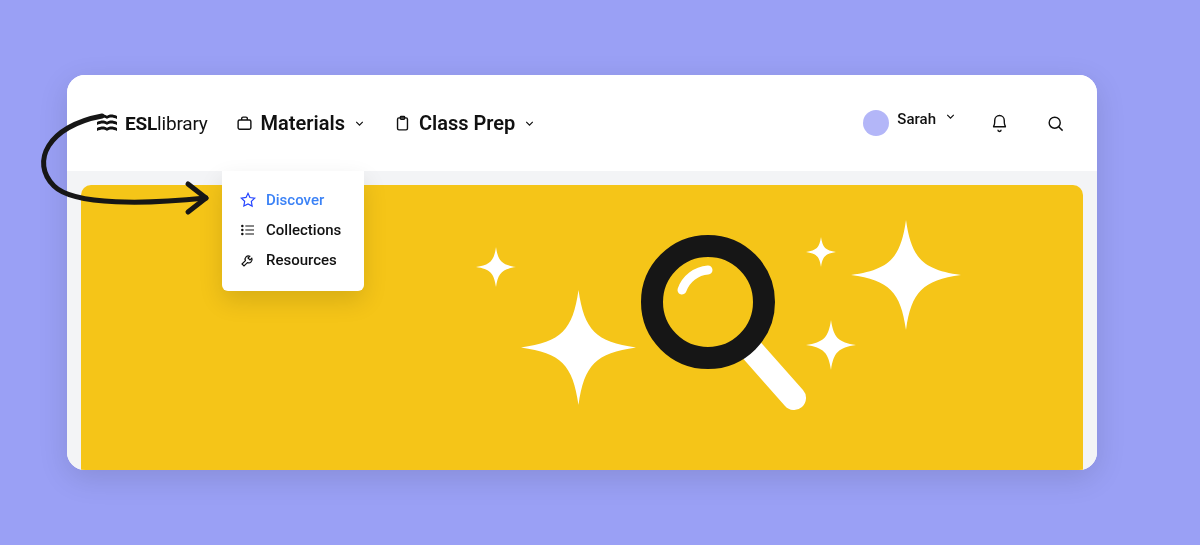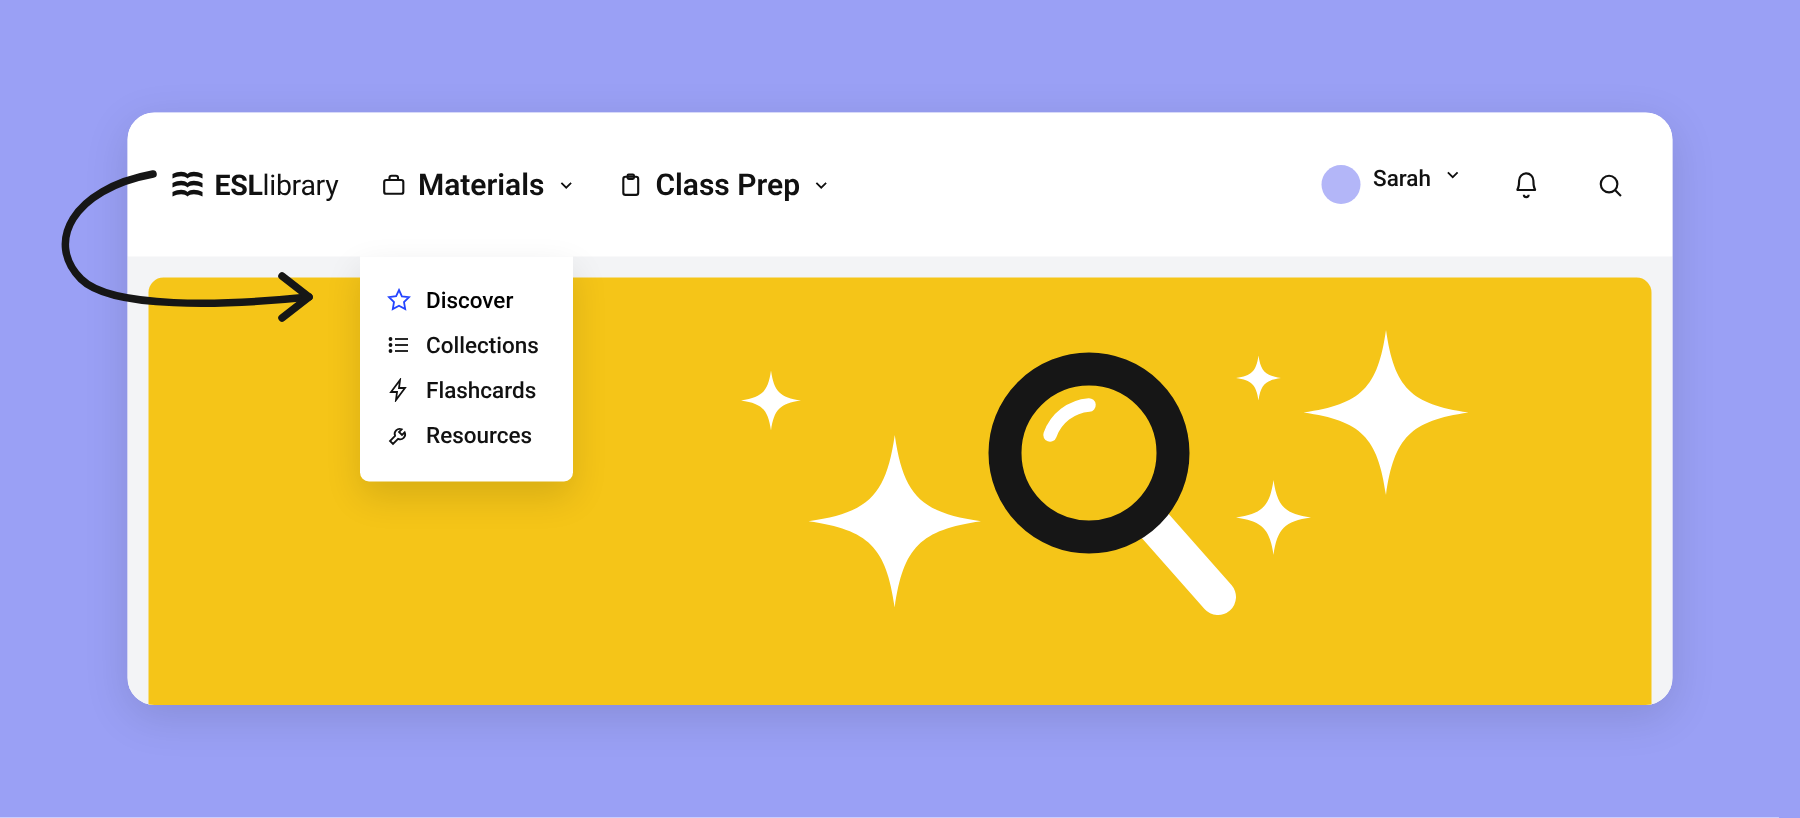--- a/index.html
+++ b/index.html
@@ -6,21 +6,21 @@
   html, body { width: 1200px; height: 545px; }
   body {
     background: #9aa0f5;
     font-family: -apple-system, BlinkMacSystemFont, "Segoe UI", Roboto, Helvetica, Arial, sans-serif;
     color: #111;
     overflow: hidden;
     position: relative;
   }
   .window {
     position: absolute;
-    left: 85px;
+    left: 67px;
     top: 75px;
     width: 1030px;
     height: 395px;
     background: #fff;
     border-radius: 18px;
     box-shadow: 0 8px 30px rgba(0,0,0,0.12);
     overflow: hidden;
   }
   .topbar {
     height: 96px;
@@ -102,21 +102,21 @@
   }
   .dd-item {
     display: flex;
     align-items: center;
     gap: 10px;
     padding: 6px 18px;
     font-size: 15px;
     font-weight: 500;
     cursor: pointer;
   }
-  .dd-item.active { color: #000000; }
+  .dd-item.active { color: #3b82f6; }
   .dd-item.active svg { stroke: #2444ff; }
   .dd-item svg { display: block; flex-shrink: 0; }
 
   
   .sparkle { position: absolute; fill: #fff; }
   .magnifier { position: absolute; }
 
   
   .annotation-arrow {
     position: absolute;
@@ -237,25 +237,19 @@
           <line x1="8" y1="12" x2="21" y2="12"></line>
           <line x1="8" y1="18" x2="21" y2="18"></line>
           <circle cx="3.5" cy="6" r="1"></circle>
           <circle cx="3.5" cy="12" r="1"></circle>
           <circle cx="3.5" cy="18" r="1"></circle>
         </svg>
       <span>Collections</span>
     </div>
     <div class="dd-item">
       <svg width="16" height="16" viewBox="0 0 24 24" fill="none" stroke="#111" stroke-width="1.8">
-          <path d="M13 2L4 14h6l-1 8 9-12h-6l1-8z"></path>
-        </svg>
-      <span>Flashcards</span>
-    </div>
-    <div class="dd-item">
-      <svg width="16" height="16" viewBox="0 0 24 24" fill="none" stroke="#111" stroke-width="1.8">
           <path d="M14.7 6.3a5 5 0 0 0-6.6 6.6L3 18l3 3 5.1-5.1a5 5 0 0 0 6.6-6.6L15 12l-3-3 2.7-2.7z"></path>
         </svg>
       <span>Resources</span>
     </div>
   </div>
 
 </div>
 
 </body></html>

